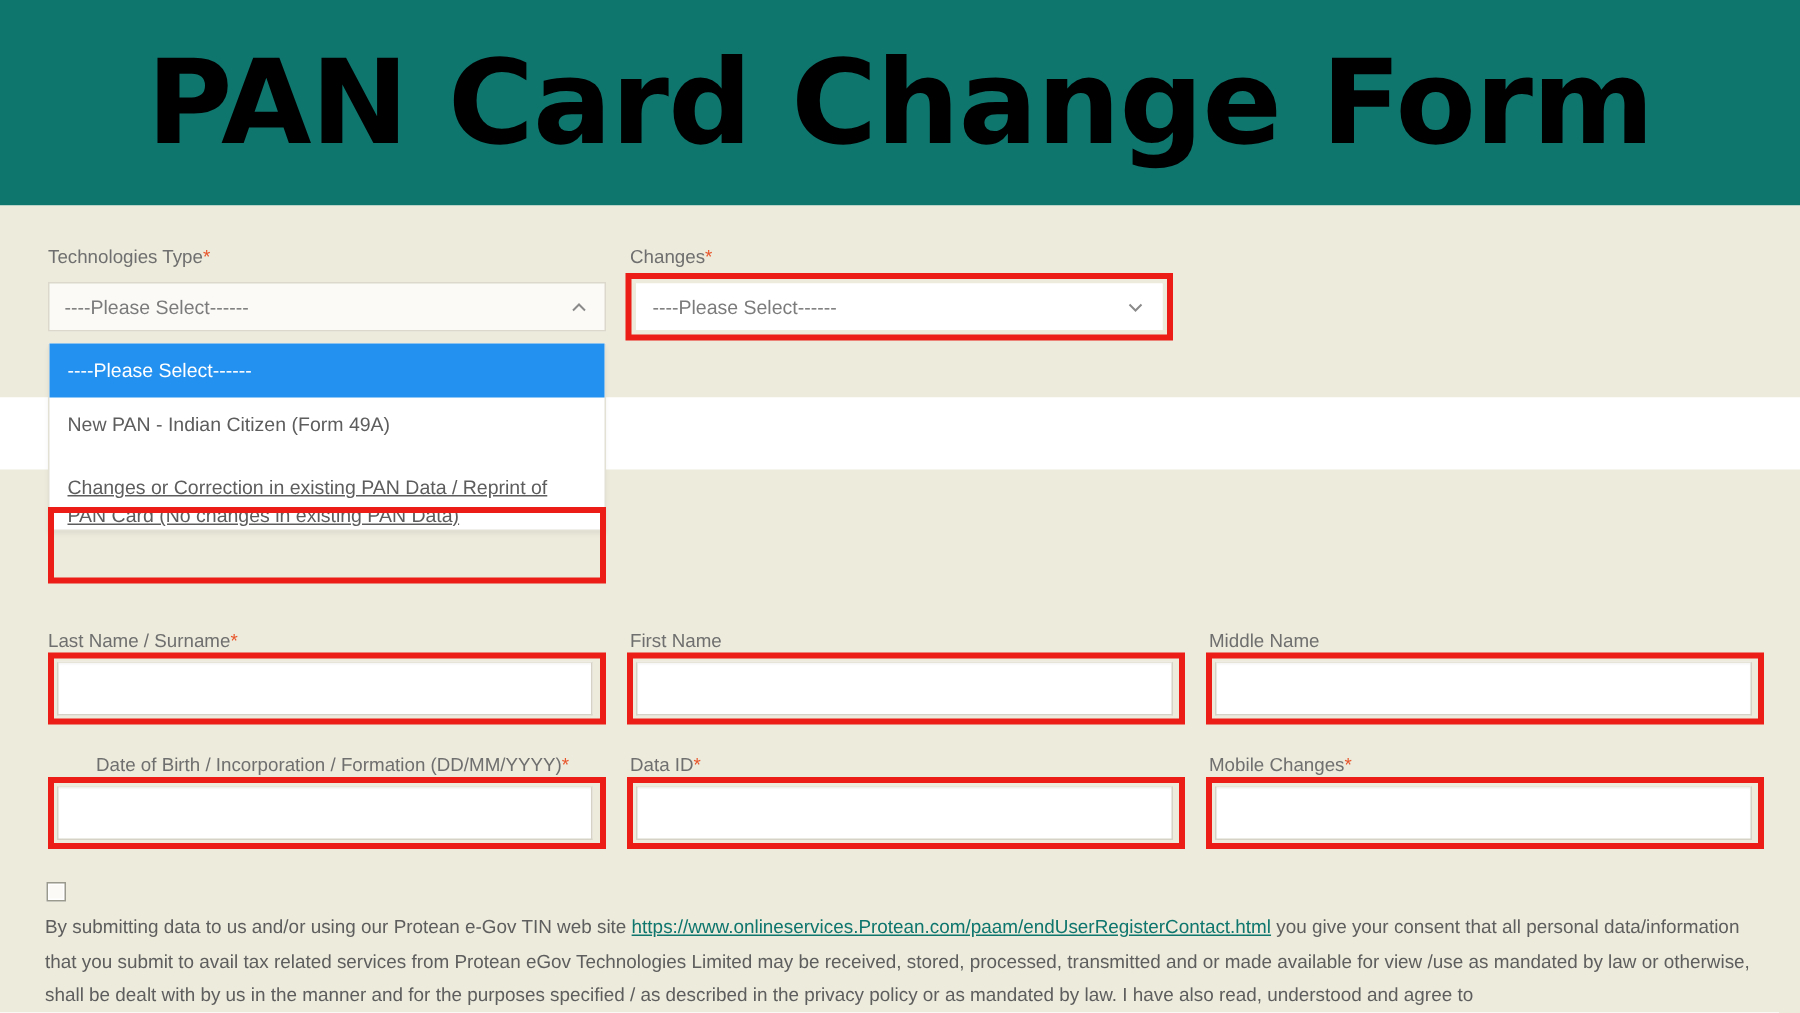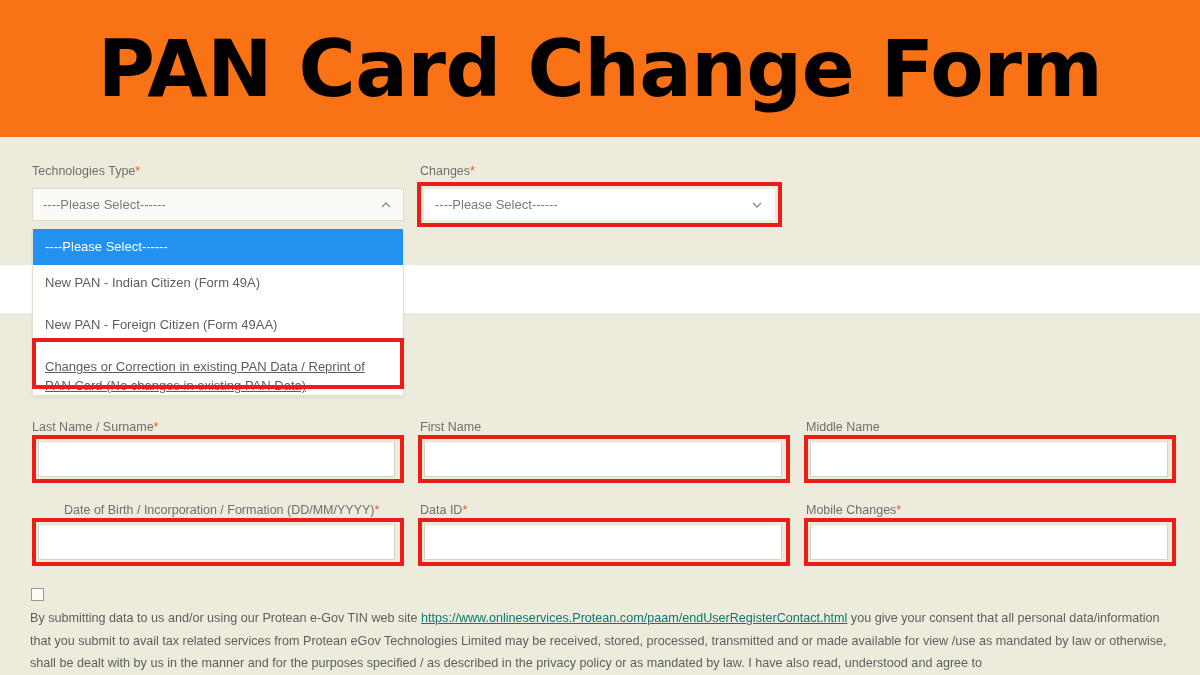--- a/index.html
+++ b/index.html
@@ -20,21 +20,21 @@
     overflow: hidden;
     background: #ffffff;
   }
 
   
   .banner {
     position: absolute;
     left: 0; top: 0;
     width: 1200px;
     height: 137px;
-    background: #f97316;
+    background: #0f766e;
     display: flex;
     align-items: center;
     justify-content: center;
   }
   .banner-title {
     font-family: "DejaVu Sans", sans-serif;
     font-weight: bold;
     font-size: 78px;
     line-height: 1;
     color: #000000;
@@ -178,21 +178,20 @@
     <span class="chev">
       <svg width="14" height="14" viewBox="0 0 14 14">
         <polyline points="3,9 7,5 11,9" fill="none" stroke="#8a8a8a" stroke-width="1.3"></polyline>
       </svg>
     </span>
   </div>
 
   <div class="select-menu" style="left:32px; top:229px; width:372px;">
     <div class="opt sel">----Please Select------</div>
     <div class="opt" style="padding-bottom:12px;">New PAN - Indian Citizen (Form 49A)</div>
-    <div class="opt" style="padding-top:12px; padding-bottom:12px;">New PAN - Foreign Citizen (Form 49AA)</div>
     <div class="opt tall" style="padding-top:11px; padding-bottom:0; padding-right:16px;text-decoration:underline;">Changes or Correction in existing PAN Data / Reprint of PAN Card (No changes in existing PAN Data)</div>
   </div>
 
   <div class="redbox" style="left:32px; top:338px; width:372px; height:51px;"></div>
 
   <div class="field-label" style="left:420px; top:165px;">
     <span>Changes</span><span class="req">*</span>
   </div>
 
   <div class="select-closed" style="left:424px; top:189px; width:351px; height:31px; background:#ffffff; border-color:#ffffff;">

